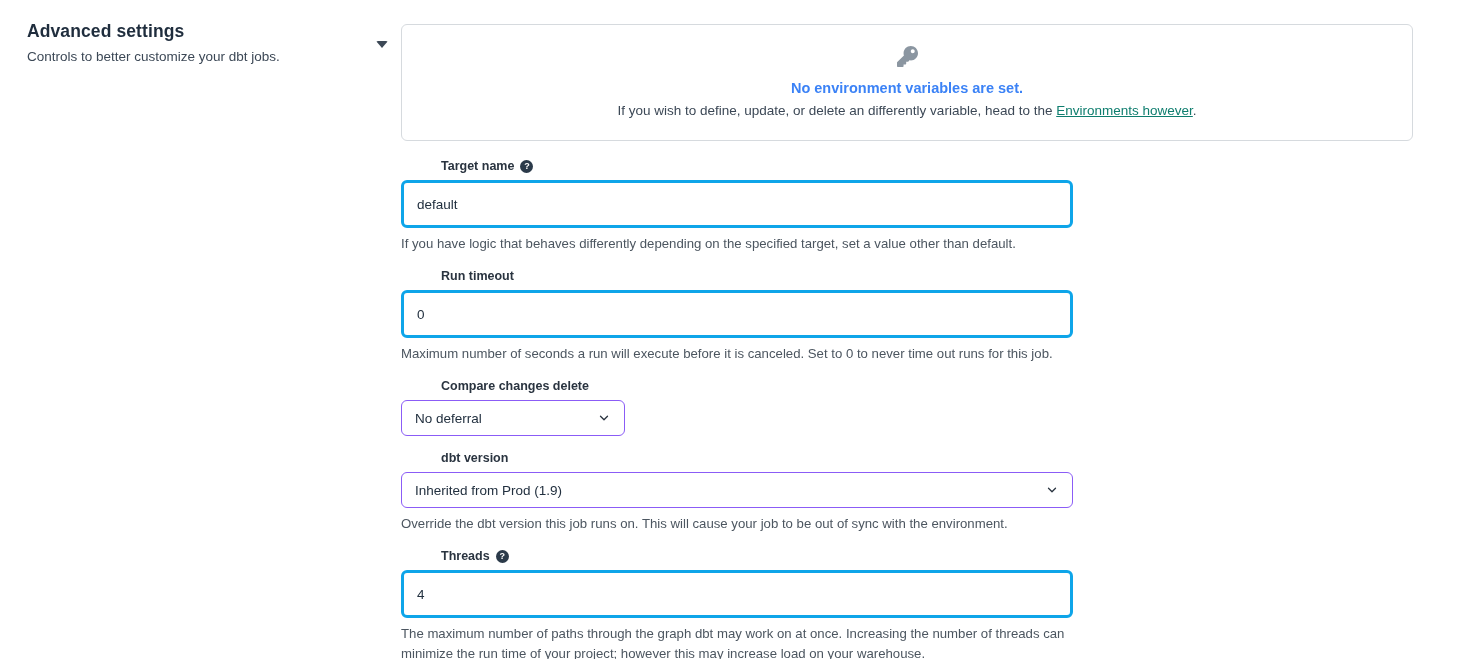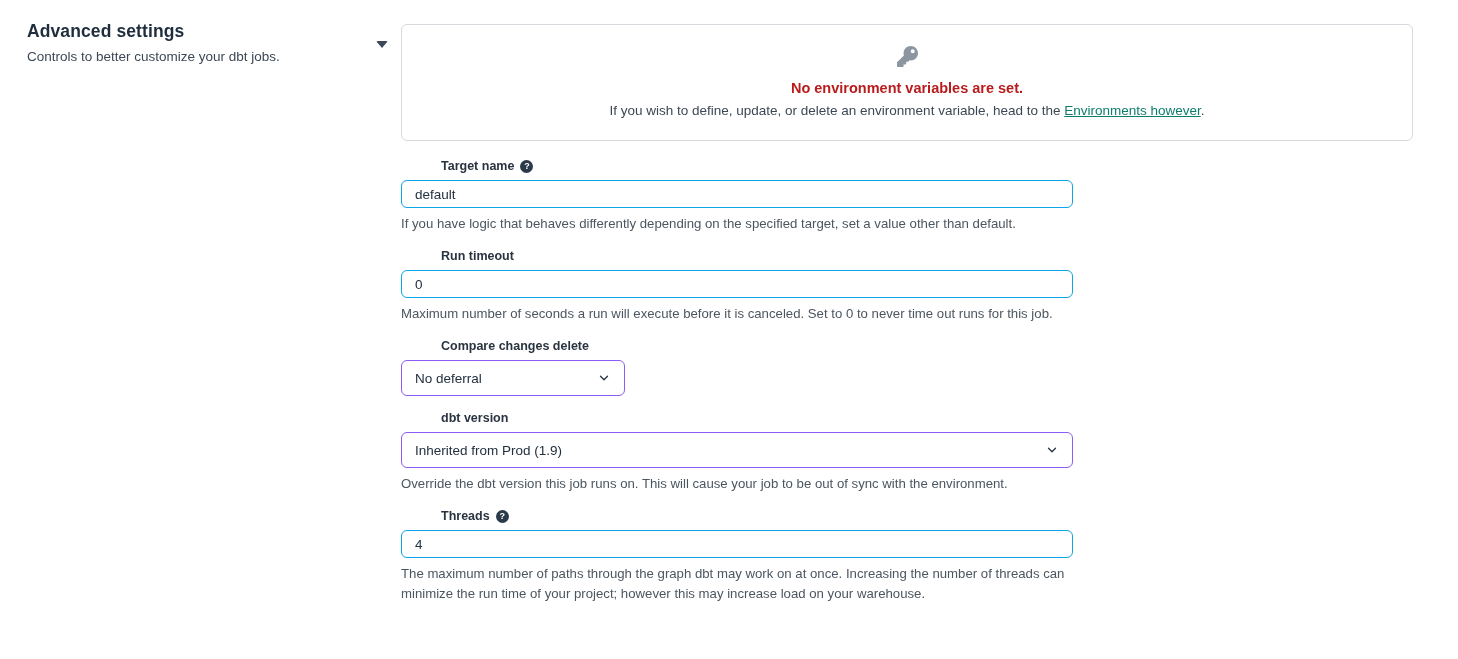--- a/index.html
+++ b/index.html
@@ -55,21 +55,21 @@
     border: 1px solid #d6dade;
     border-radius: 6px;
     padding: 21px 20px 22px 20px;
     text-align: center;
   }
   .env-panel .key-icon-wrap { display: inline-block; height: 22px; }
   .env-title {
     margin-top: 9px;
     font-size: 14.5px;
     font-weight: 700;
-    color: #b91c1c;
+    color: #3b82f6;
   }
   .env-body {
     margin-top: 7px;
     font-size: 13.5px;
     color: #3c4856;
   }
   .env-link {
     color: #0e7d6e;
     text-decoration: underline;
     cursor: pointer;
@@ -95,22 +95,22 @@
     color: #ffffff;
     font-size: 9px;
     font-weight: 700;
     line-height: 13px;
     text-align: center;
     display: inline-block;
     cursor: pointer;
   }
   .text-input {
     width: 672px;
-    height: 28px;
-    border: 1px solid #0ea5e9;
+    height: 48px;
+    border: 3px solid #0ea5e9;
     border-radius: 6px;
     padding: 0 13px;
     font-family: "Liberation Sans", sans-serif;
     font-size: 13.5px;
     color: #22303f;
     background: #ffffff;
     outline: none;
   }
   .select-box {
     height: 36px;
@@ -154,21 +154,21 @@
   <div class="right-col">
 
     <div class="env-panel">
       <span class="key-icon-wrap">
         <svg width="21" height="21" viewBox="0 0 512 512" aria-hidden="true">
           <path fill="#8b96a1" d="M512 176.001C512 273.203 433.202 352 336 352c-11.22 0-22.19-1.062-32.827-3.069l-24.012 27.014A23.999 23.999 0 0 1 261.223 384H224v40c0 13.255-10.745 24-24 24h-40v40c0 13.255-10.745 24-24 24H24c-13.255 0-24-10.745-24-24v-78.059c0-6.365 2.529-12.47 7.029-16.971l161.802-161.802C163.108 213.814 160 195.271 160 176 160 78.798 238.797.001 335.999 0 433.488-.001 512 78.511 512 176.001zM336 128c0 26.51 21.49 48 48 48s48-21.49 48-48-21.49-48-48-48-48 21.49-48 48z"></path>
         </svg>
       </span>
       <div class="env-title">No environment variables are set.</div>
       <div class="env-body">
-        <span>If you wish to define, update, or delete an environment variable, head to the </span><a class="env-link">Environments however</a><span>.</span>
+        <span>If you wish to define, update, or delete an differently variable, head to the </span><a class="env-link">Environments however</a><span>.</span>
       </div>
     </div>
 
     <div class="form">
 
       <div class="field-group">
         <div class="field-label-row">
           <span class="field-label">Target name</span>
           <span class="help-icon">?</span>
         </div>

